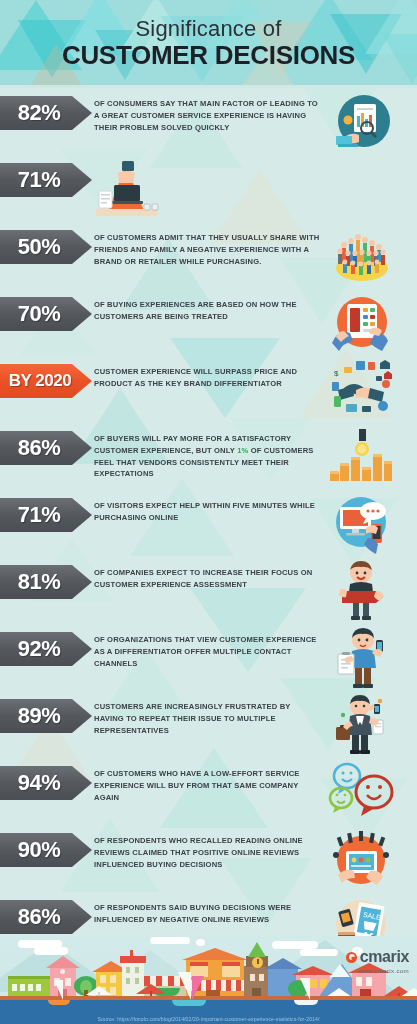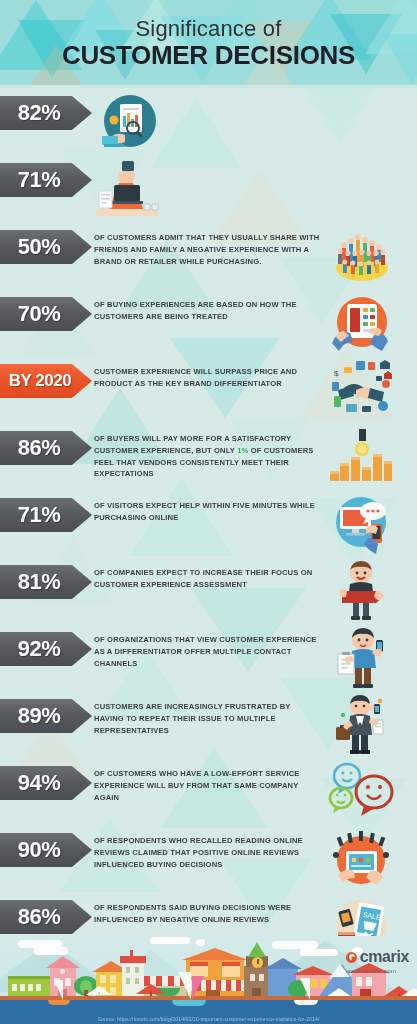--- a/index.html
+++ b/index.html
@@ -117,21 +117,21 @@
   .mountain { position:absolute; width:0; height:0; }
   .cloud { position:absolute; background:#ffffff; border-radius:10px; }
   .bldg { position:absolute; }
   .water { position:absolute; left:0; top:64px; width:417px; height:24px; background:#2f6fa8; }
   .quay  { position:absolute; left:0; top:60px; width:417px; height:5px; background:#c96b3e; }
   .sail { position:absolute; width:0; height:0; }
   .boat { position:absolute; border-radius:0 0 6px 6px; }
 
   .logo-wrap {
     position:absolute; right:8px; top:12px; z-index:20;
-    text-align:left;
+    text-align:right;
   }
   .logo-row { display:flex; align-items:center; }
   .logo-mark {
     width:11px; height:11px; border-radius:50%;
     background:#e8502a; position:relative; margin-right:3px;
   }
   .logo-mark:after {
     content:""; position:absolute; left:3px; top:2.5px;
     width:6px; height:6px; border-radius:50%; background:#f4f7f7;
     clip-path:polygon(0 0,100% 0,100% 45%,45% 45%,45% 100%,0 100%);
@@ -201,20 +201,23 @@
       <div class="bg-tri" style="left:320px;top:690px;border-left:44px solid transparent;border-right:44px solid transparent;border-top:66px solid #c8eae3;"></div>
       <div class="bg-tri" style="left:60px;top:730px;border-left:50px solid transparent;border-right:50px solid transparent;border-bottom:74px solid #c3e8e2;"></div>
       <div class="bg-tri" style="left:220px;top:770px;border-left:46px solid transparent;border-right:46px solid transparent;border-top:70px solid #bee7e0;"></div>
     </div>
 
     <div class="rows">
 
       <div class="row">
         <div class="badge">
           <span class="badge-label">82%</span>
+        </div>
+        <div class="row-text">
+          <span>OF CONSUMERS SAY THAT MAIN FACTOR OF LEADING TO A GREAT CUSTOMER SERVICE EXPERIENCE IS HAVING THEIR PROBLEM SOLVED QUICKLY</span>
         </div>
         <div class="row-icon">
           <svg width="70" height="62" viewBox="0 0 70 62">
             <circle cx="38" cy="29" r="26" fill="#2d7f8f"></circle>
             <rect x="28" y="12" width="22" height="28" rx="1.5" fill="#ffffff"></rect>
             <rect x="31" y="16" width="16" height="2" fill="#c9d4d8"></rect>
             <rect x="31" y="24" width="3" height="11" fill="#3fb9c4"></rect>
             <rect x="35" y="21" width="3" height="14" fill="#f0a33c"></rect>
             <rect x="39" y="27" width="3" height="8" fill="#3fb9c4"></rect>
             <rect x="43" y="23" width="3" height="12" fill="#e8653c"></rect>

